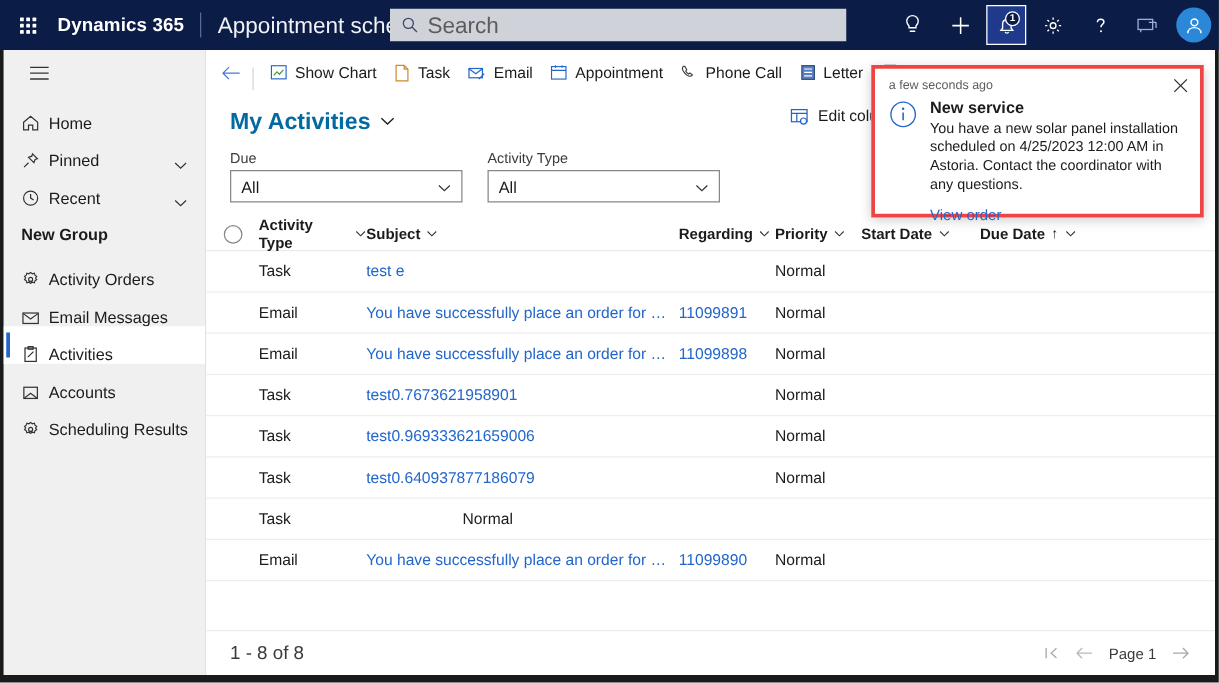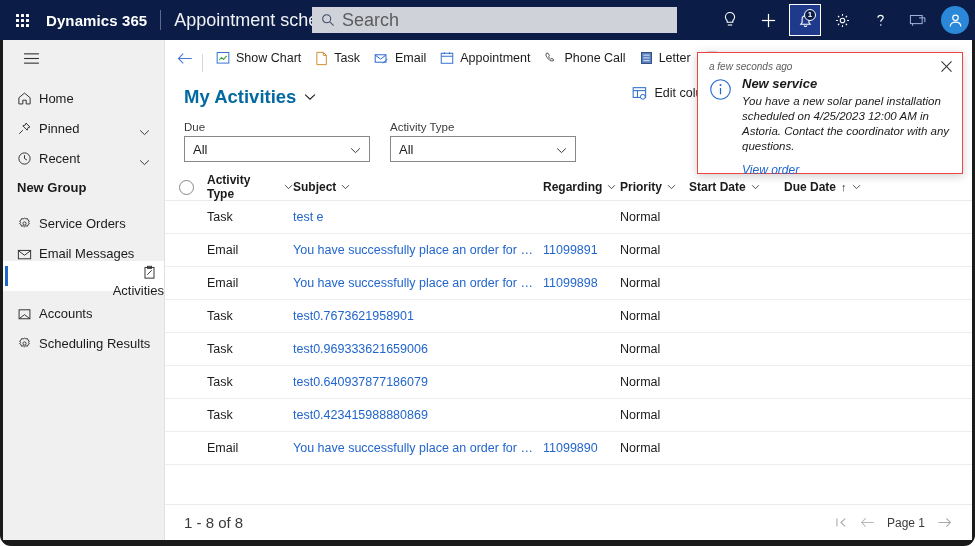--- a/index.html
+++ b/index.html
@@ -6,21 +6,20 @@
   html, body {
     width: 975px; height: 546px;
     font-family: "Liberation Sans", sans-serif;
     background: #ffffff;
     overflow: hidden;
   }
   .app-frame {
     position: absolute; left: 0; top: 0;
     width: 975px; height: 546px;
     background: #1a1a1a;
-    border-radius: 11px;
   }
 
   
   .topbar {
     position: absolute; left: 0; top: 0;
     width: 975px; height: 40px;
     background: #0b1c46;
     display: flex; align-items: center;
   }
   .waffle {
@@ -102,21 +101,21 @@
   .hamburger {
     width: 40px; height: 36px; margin-left: 8px;
     display: flex; align-items: center; justify-content: center;
     cursor: pointer;
   }
   .nav-item {
     height: 30px; display: flex; align-items: flex-end;
     padding-left: 14px; cursor: pointer; position: relative;
     color: #1b1b1b; font-size: 13px;
   }
-  .nav-item.selected { background: #ffffff; flex-direction: column; }
+  .nav-item.selected { background: #ffffff; }
   .nav-item.selected::before {
     content: ""; position: absolute; left: 2px; top: 5px;
     width: 3px; height: 20px; background: #2266cc;
   }
   .nav-ico {
     width: 22px; display: flex; align-items: center; justify-content: flex-start;
     flex: 0 0 22px;
   }
   .nav-label { white-space: nowrap; }
   .nav-chev { position: absolute; right: 14px; display: flex; }
@@ -226,24 +225,23 @@
     display: flex; align-items: center; justify-content: center;
     cursor: pointer; color: #a8a8a8;
   }
   .pg-label { font-size: 12px; color: #3b3b3b; white-space: nowrap; }
 
   
   .toast {
     position: absolute; left: 697px; top: 52px;
     width: 266px; height: 122px;
     background: #ffffff;
-    border: 1px solid #ef4444;
+    border: 3px solid #ef4444;
     box-shadow: 0 2px 9px rgba(0,0,0,0.20);
     z-index: 50;
-    font-style: italic;
   }
   .toast-top {
     display: flex; align-items: flex-start;
     padding: 6px 8px 0 11px;
   }
   .toast-time { font-size: 10px; color: #5c5c5c; flex: 1; padding-top: 2px; }
   .toast-close { cursor: pointer; display: flex; padding: 1px; }
   .toast-body { display: flex; padding: 2px 12px 0 11px; }
   .toast-icon { flex: 0 0 28px; padding-top: 2px; }
   .toast-content { flex: 1; padding-left: 5px; }
@@ -390,21 +388,21 @@
 
       <div class="group-title">New Group</div>
 
       <div class="nav-item">
         <span class="nav-ico">
           <svg width="15" height="15" viewBox="0 0 16 16">
             <path d="M8 2.2l1.5 1 1.7-.5.5 1.7 1.5 1-1 1.4 1 1.4-1.5 1-.5 1.7-1.7-.5-1.5 1-1.5-1-1.7.5-.5-1.7-1.5-1 1-1.4-1-1.4 1.5-1 .5-1.7 1.7.5 1.5-1z" fill="none" stroke="#333" stroke-width="1"></path>
             <circle cx="8" cy="8" r="1.7" fill="none" stroke="#333" stroke-width="1"></circle>
           </svg>
         </span>
-        <span class="nav-label">Service Orders</span>
+        <span class="nav-label">Activity Orders</span>
       </div>
 
       <div class="nav-item">
         <span class="nav-ico">
           <svg width="15" height="13" viewBox="0 0 16 14">
             <rect x="1.4" y="2.6" width="13.2" height="9" fill="none" stroke="#333" stroke-width="1.05"></rect>
             <path d="M1.4 2.9L8 7.8l6.6-4.9" fill="none" stroke="#333" stroke-width="1.05"></path>
           </svg>
         </span>
         <span class="nav-label">Email Messages</span>
@@ -705,23 +703,20 @@
                 <span class="link subj-txt">test0.640937877186079</span>
               </div>
               <div class="c-reg"></div>
               <div class="c-prio">Normal</div>
               <div class="c-start"></div>
               <div class="c-due"></div>
             </div>
             <div class="grid-row">
               <div class="c-sel"></div>
               <div class="c-type">Task</div>
-              <div class="c-subj">
-                <span class="link subj-txt">test0.423415988880869</span>
-              </div>
               <div class="c-reg"></div>
               <div class="c-prio">Normal</div>
               <div class="c-start"></div>
               <div class="c-due"></div>
             </div>
             <div class="grid-row">
               <div class="c-sel"></div>
               <div class="c-type">Email</div>
               <div class="c-subj">
                 <span class="link subj-txt">You have successfully place an order for Solar ...</span>

